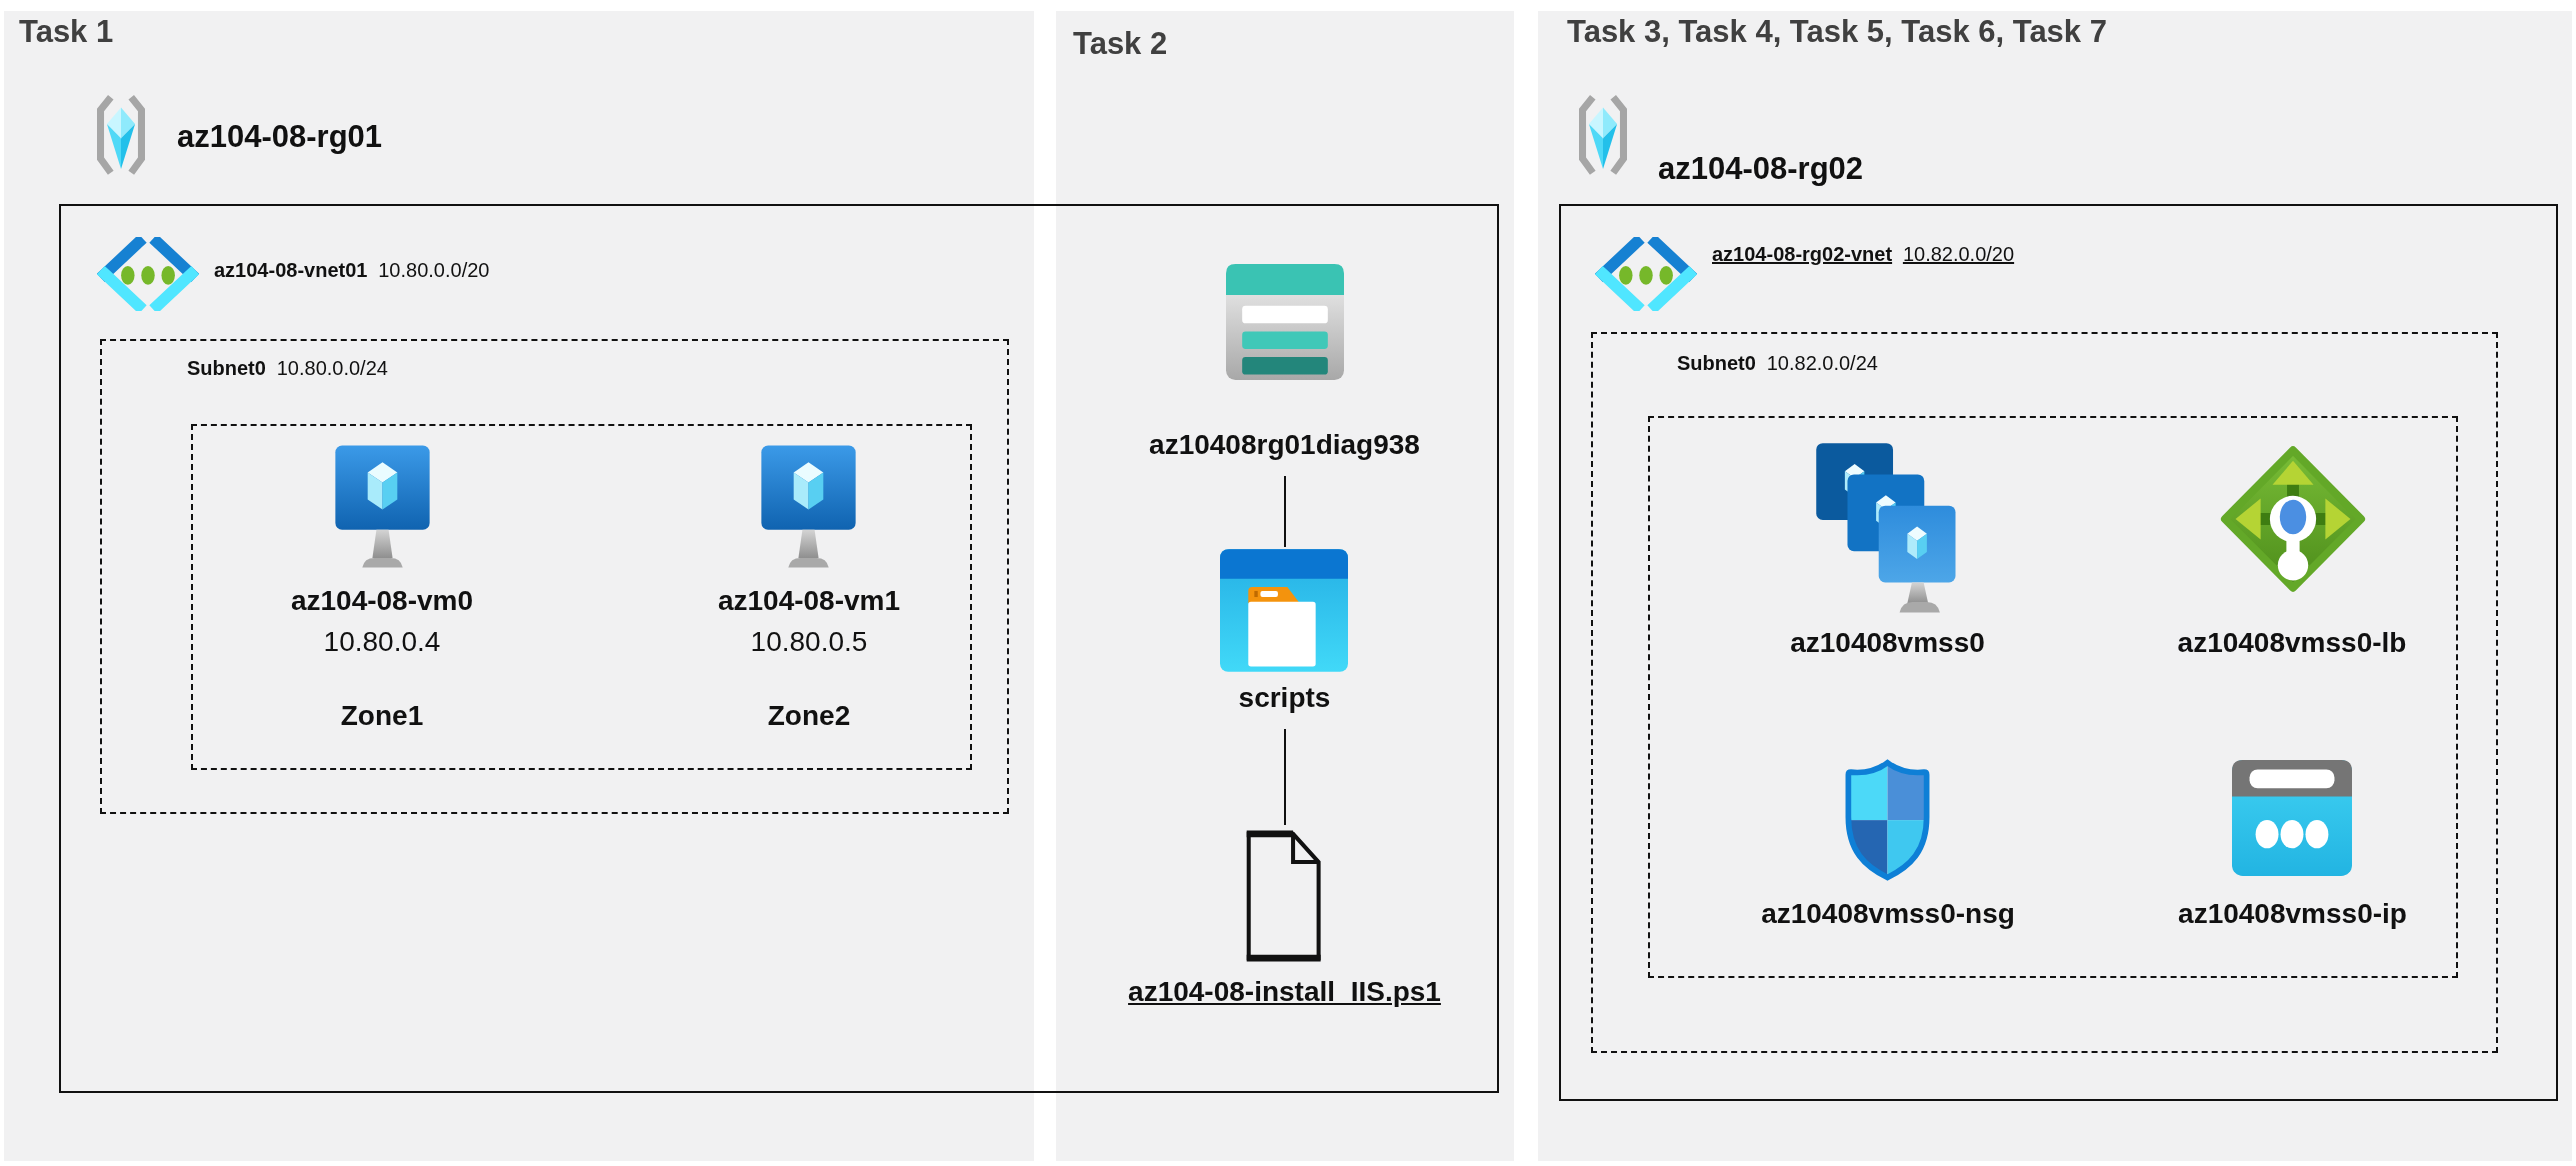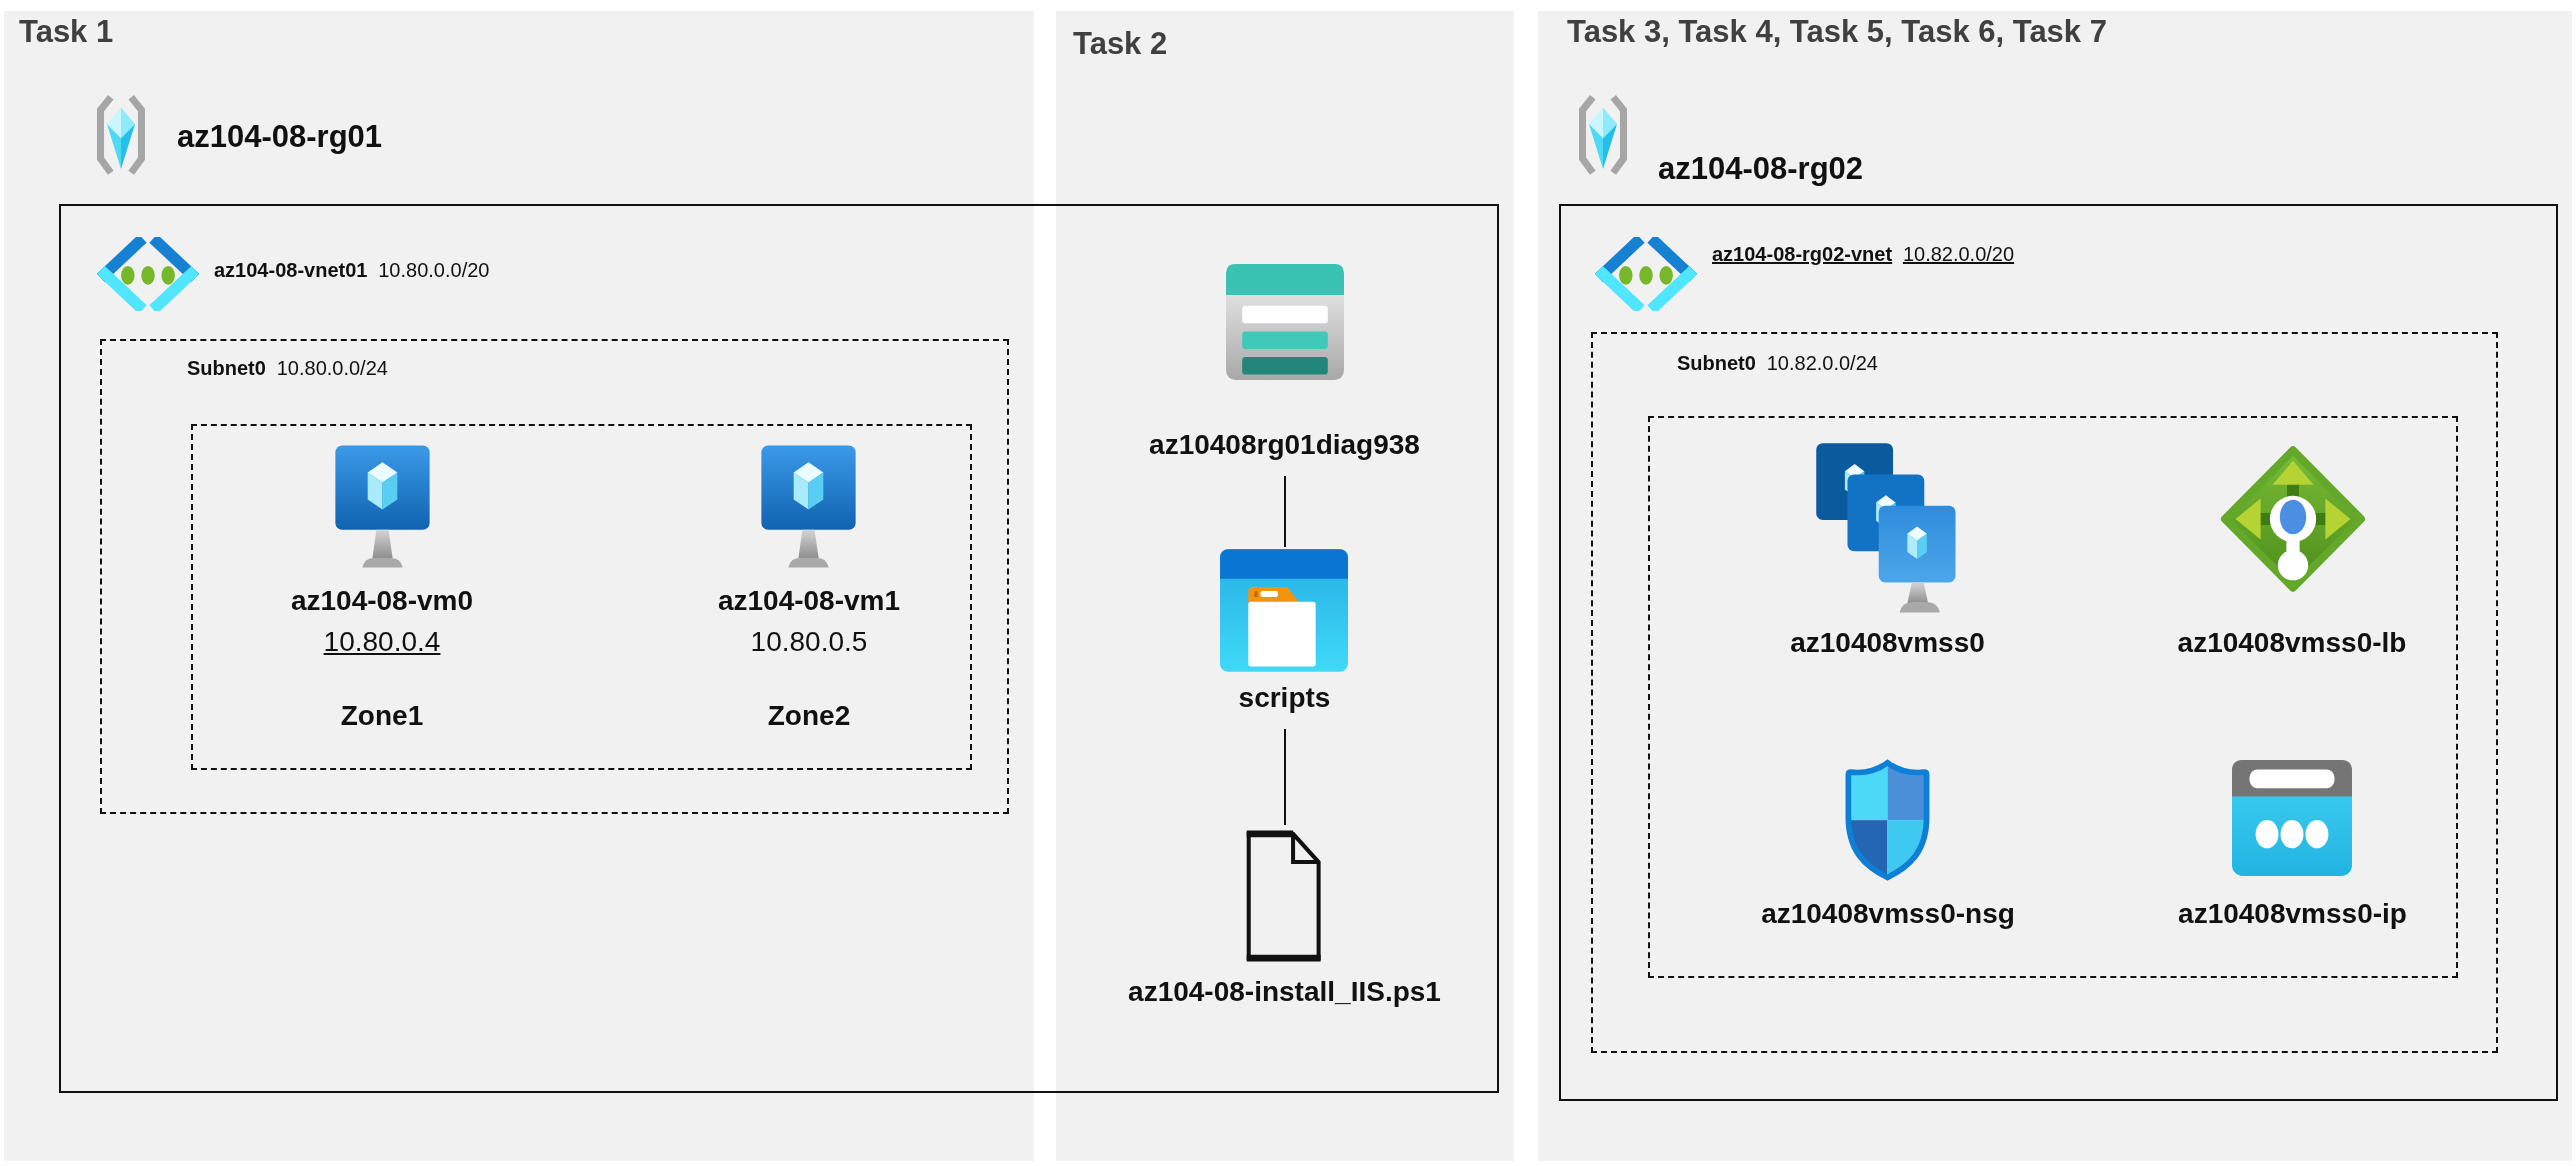--- a/index.html
+++ b/index.html
@@ -81,21 +81,21 @@
     </defs>
     <rect x="5" y="5" width="140" height="125" rx="10" fill="url(#gvm0)"></rect>
     <polygon points="75,30 97,45 75,60 53,45" fill="#eafcff"></polygon>
     <polygon points="53,45 75,60 75,100 53,85" fill="#a9ebfb"></polygon>
     <polygon points="97,45 75,60 75,100 97,85" fill="#58cff2"></polygon>
     <polygon points="66,130 84,130 90,172 60,172" fill="url(#gst0)"></polygon>
     <path d="M45 186 q3 -14 18 -14 h24 q15 0 18 14 z" fill="#a9a9a9"></path>
   </svg>
 </div>
 <div class="itm" style="left:247px;top:585px;width:270px;">az104-08-vm0</div>
-<div class="itm reg" style="left:247px;top:626px;width:270px;text-decoration:underline;">10.80.0.4</div>
+<div class="itm reg" style="left:247px;top:626px;width:270px;">10.80.0.4</div>
 <div class="itm" style="left:247px;top:700px;width:270px;">Zone1</div>
 
 <div class="icon" style="left:758px;top:442px;">
   <svg width="101" height="135" viewBox="0 0 150 200">
     <defs>
       <linearGradient id="gvm1" x1="0" y1="0" x2="0" y2="1">
         <stop offset="0" stop-color="#3b9ae8"></stop>
           <stop offset="1" stop-color="#1063b0"></stop>
       </linearGradient>
       <linearGradient id="gst1" x1="0" y1="0" x2="0" y2="1">
@@ -155,21 +155,21 @@
 <div class="vline" style="left:1284px;top:729px;height:96px;"></div>
 
 <div class="icon" style="left:1242px;top:827px;">
   <svg width="84" height="138" viewBox="0 0 125 205">
     <path d="M10 10 H76 L114 52 V195 H10 Z" fill="#f1f1f2" stroke="#111" stroke-width="6" stroke-linejoin="miter"></path>
     <path d="M76 10 V52 H114" fill="none" stroke="#111" stroke-width="6"></path>
     <line x1="7" y1="10" x2="76" y2="10" stroke="#111" stroke-width="10"></line>
     <line x1="7" y1="195" x2="117" y2="195" stroke="#111" stroke-width="10"></line>
   </svg>
 </div>
-<div class="itm" style="left:1042px;top:976px;width:485px;">az104-08-install_IIS.ps1</div>
+<div class="itm" style="left:1042px;top:976px;width:485px;text-decoration:underline;">az104-08-install_IIS.ps1</div>
 
 <div class="icon" style="left:1571px;top:93px;">
   <svg width="64" height="84" viewBox="0 0 100 130">
     <path d="M34 6 L18 26 L18 102 L34 124" stroke="#a6a6a6" stroke-width="11" fill="none"></path>
     <path d="M66 6 L82 26 L82 102 L66 124" stroke="#a6a6a6" stroke-width="11" fill="none"></path>
     <polygon points="50,22 28,48 50,70" fill="#c9f6ff"></polygon>
     <polygon points="50,22 72,48 50,70" fill="#8feafc"></polygon>
     <polygon points="28,48 50,70 50,118" fill="#4fd9f7"></polygon>
     <polygon points="72,48 50,70 50,118" fill="#23c0ea"></polygon>
   </svg>

